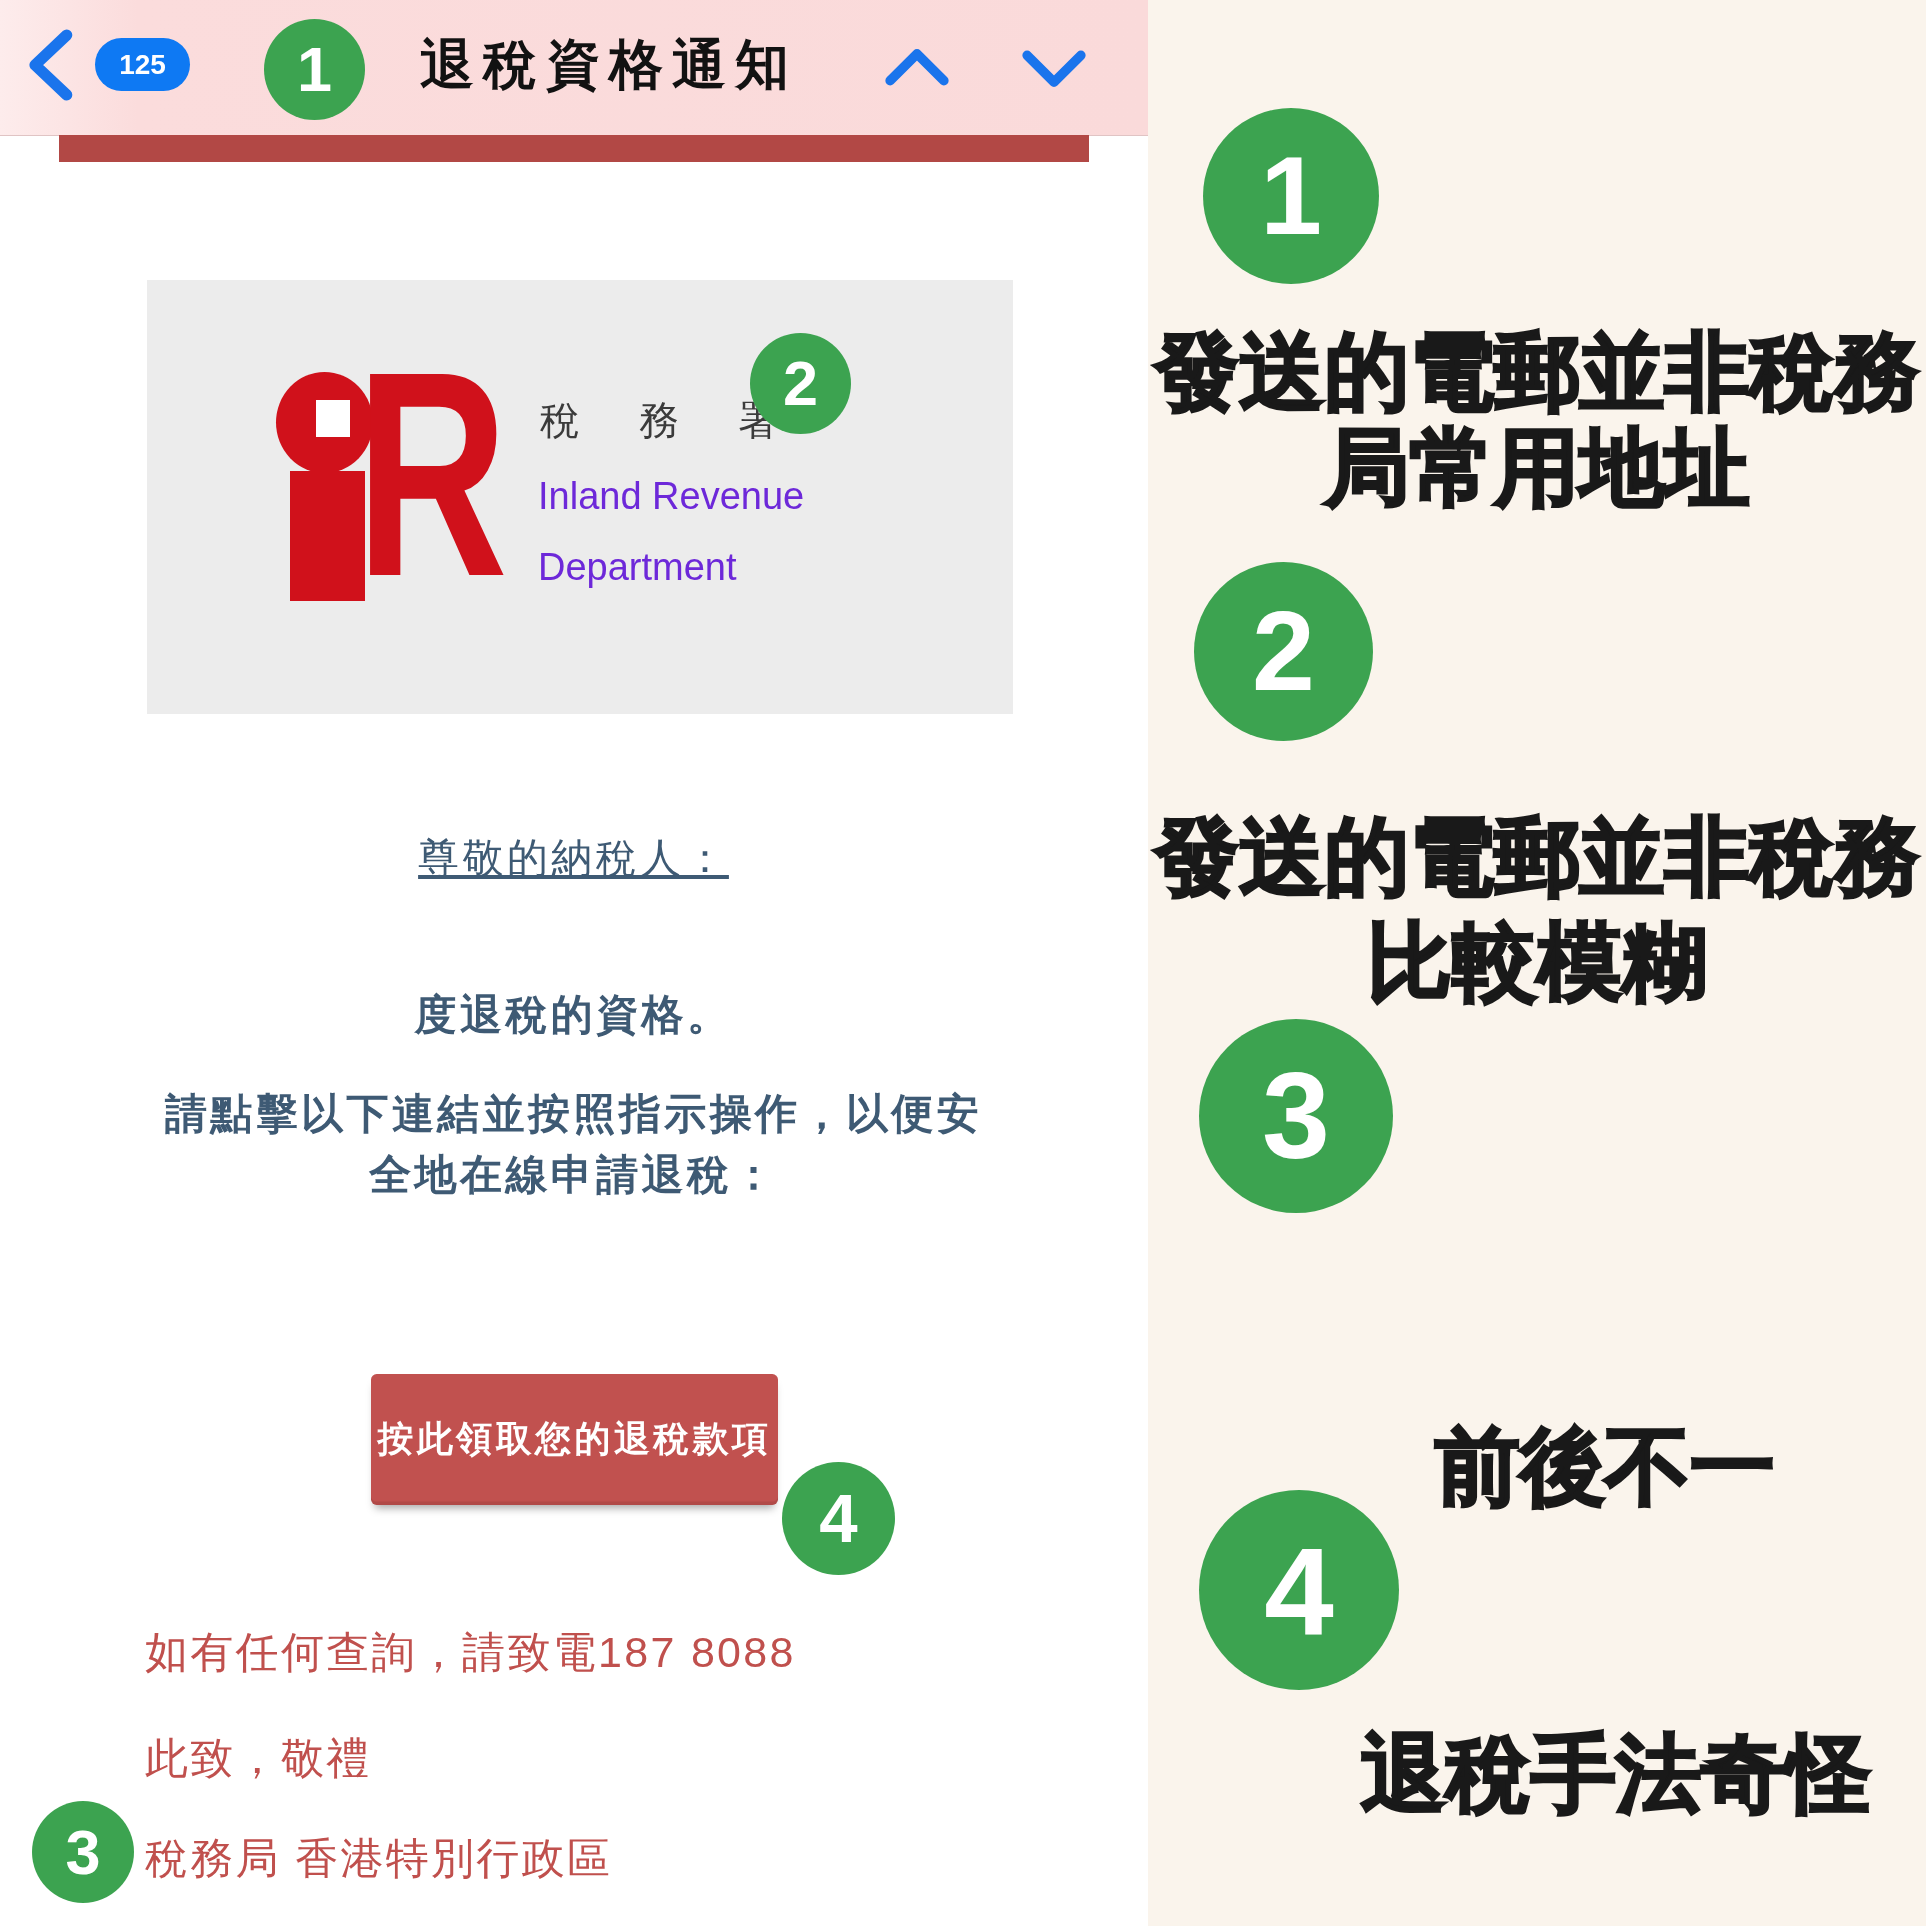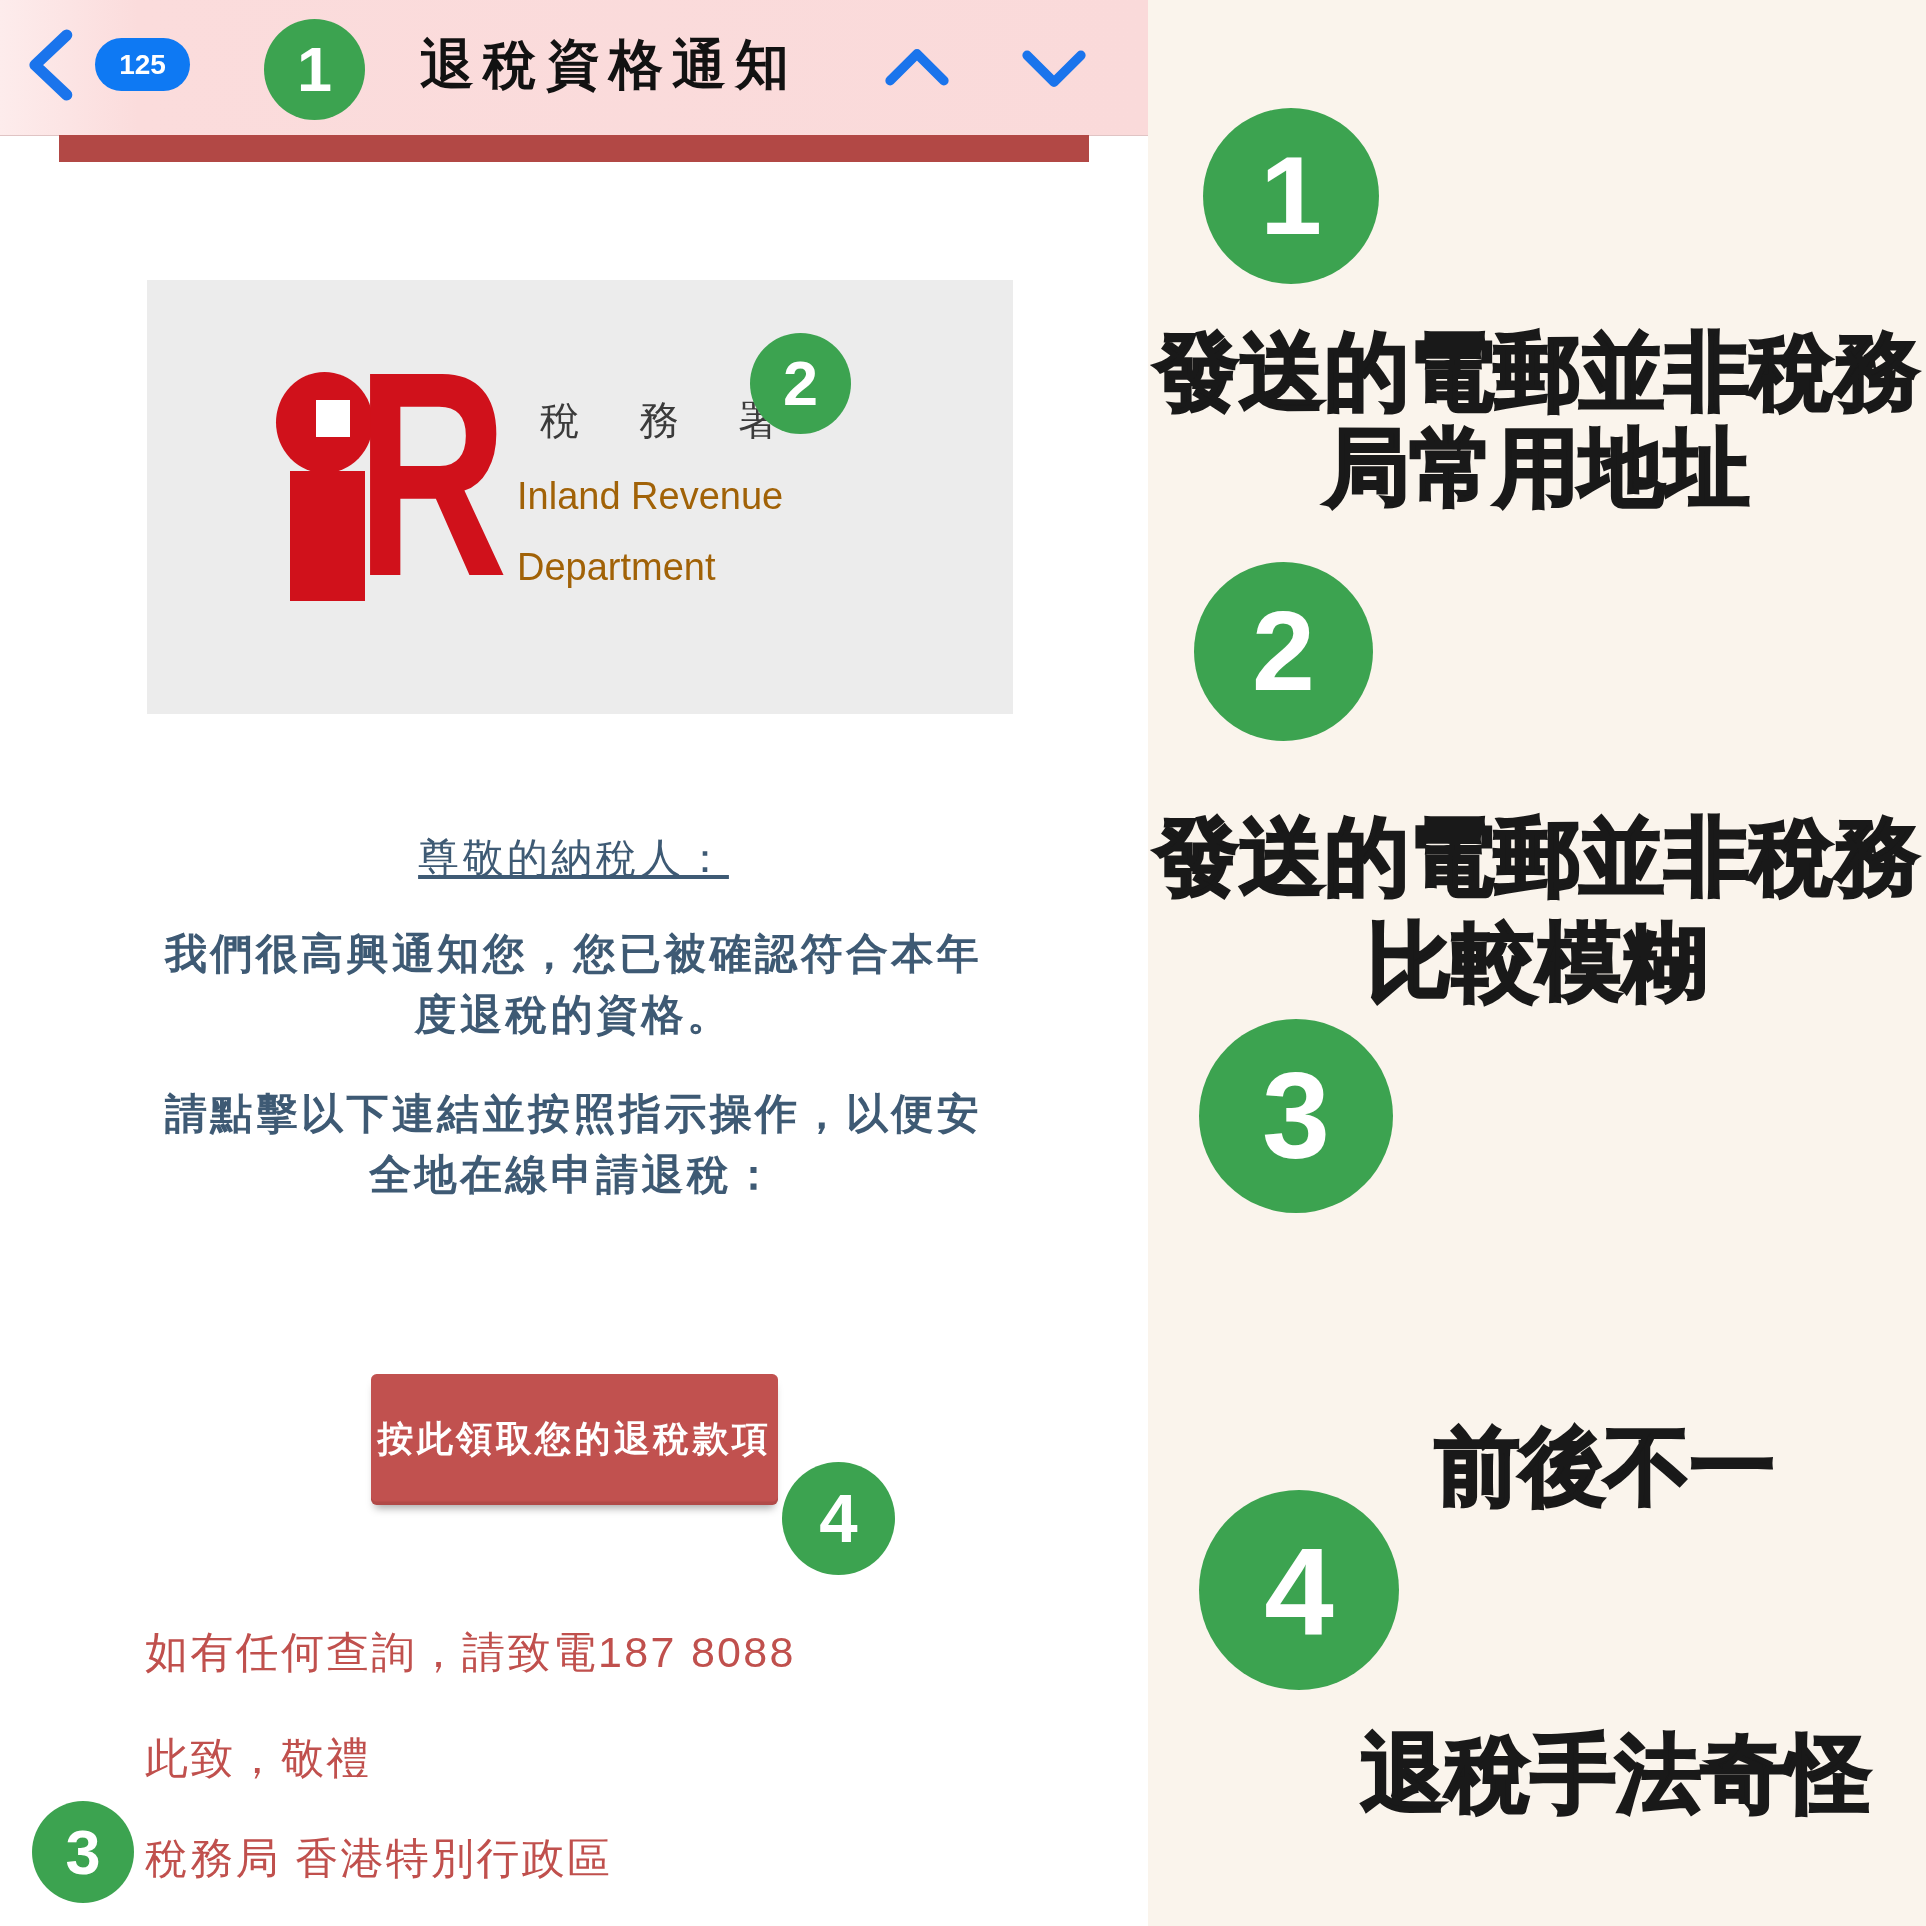--- a/index.html
+++ b/index.html
@@ -22,21 +22,21 @@
   .green-badge{border-radius:50%;background:#3CA350;color:#fff;font-weight:bold;
                display:flex;align-items:center;justify-content:center;line-height:1;}
 
   .logo-box{left:147px;top:280px;width:866px;height:434px;background:#ECECEC;}
   .coin{left:129px;top:92px;width:97px;height:101px;border-radius:50%;background:#D0111B;}
   .coin-hole{left:40px;top:28px;width:34px;height:37px;background:#ffffff;}
   .stem{left:143px;top:191px;width:75px;height:130px;background:#D0111B;}
   .logo-r{left:209px;top:48px;font-size:292px;font-weight:900;color:#D0111B;line-height:1;
           transform:scaleX(.72);transform-origin:left top;}
   .logo-zh{left:393px;top:113px;font-size:40px;letter-spacing:24px;color:#3B3B3B;white-space:nowrap;}
-  .logo-en{left:370px;font-size:38px;color:#a16207;white-space:nowrap;}
+  .logo-en{left:391px;font-size:38px;color:#6d28d9;white-space:nowrap;}
 
   .body-line{left:59px;width:1029px;text-align:center;color:#3E5A74;letter-spacing:3.4px;white-space:nowrap;}
   .greet{font-size:41px;font-weight:400;}
   .bold-line{font-size:42px;font-weight:bold;}
 
   .refund-btn{left:371px;top:1374px;width:407px;height:131px;background:#C1514F;border-radius:5.7px;
               display:flex;align-items:center;justify-content:center;color:#fff;font-size:36px;
               font-weight:bold;letter-spacing:3.4px;border:0;cursor:pointer;white-space:nowrap;
               box-shadow:0 6.8px 9px -4.5px rgba(0,0,0,.35), inset 0 -3.4px 0 rgba(0,0,0,.08);}
   .red-line{left:145px;font-size:43px;color:#C0504D;letter-spacing:2.3px;white-space:nowrap;}
@@ -83,21 +83,20 @@
       </div>
       <div class="abs stem"></div>
       <div class="abs logo-r">R</div>
       <div class="abs logo-zh">稅 務 署</div>
       <div class="abs logo-en" style="top:195px;">Inland Revenue</div>
       <div class="abs logo-en" style="top:266px;">Department</div>
     </div>
     <div class="abs green-badge" style="left:750px;top:333px;width:101px;height:101px;font-size:63px;">2</div>
 
     <div class="abs body-line greet" style="top:831px;text-decoration:underline;">尊敬的納稅人：</div>
-    <div class="abs body-line bold-line" style="top:926px;">我們很高興通知您，您已被確認符合本年</div>
     <div class="abs body-line bold-line" style="top:987px;">度退稅的資格。</div>
     <div class="abs body-line bold-line" style="top:1086px;">請點擊以下連結並按照指示操作，以便安</div>
     <div class="abs refund-btn">按此領取您的退稅款項</div>
 
     <div class="abs body-line bold-line" style="top:1147px;">全地在線申請退稅：</div>
     <div class="abs green-badge" style="left:782px;top:1462px;width:113px;height:113px;font-size:69px;">4</div>
 
     <div class="abs red-line" style="top:1624px;">如有任何查詢，請致電187 8088</div>
     <div class="abs red-line" style="top:1730px;">此致，敬禮</div>
     <div class="abs red-line" style="top:1830px;">稅務局 香港特別行政區</div>

